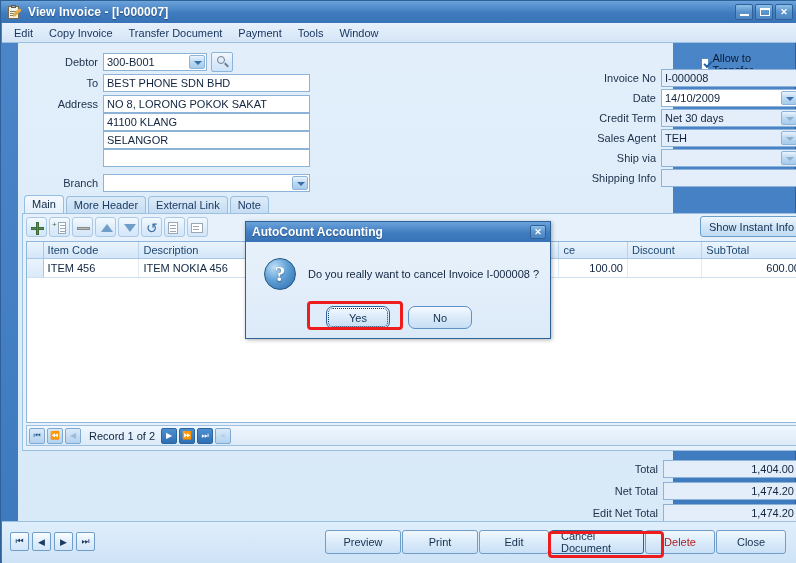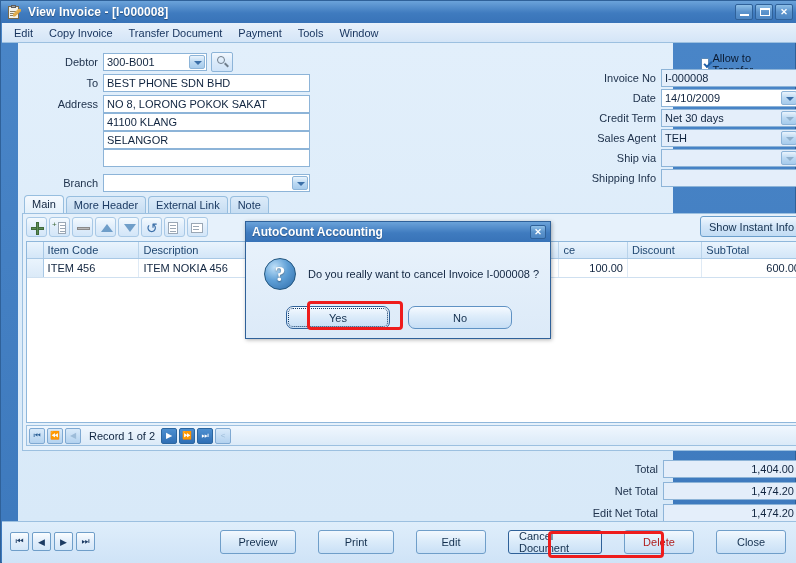--- a/index.html
+++ b/index.html
@@ -274,21 +274,21 @@
     background: radial-gradient(circle at 32% 28%, #bfe0f8 0%, #5e9fd6 45%, #2d6aa8 100%);
     border:1px solid #22567f;
     color:#fff; font-size:22px; font-weight:bold;
     display:flex; align-items:center; justify-content:center;
     text-shadow: 0 1px 2px rgba(0,0,0,.4);
     font-family: "Liberation Serif", serif;
   }
   #dlg-msg { font-size:11px; color:#10243f; }
   #dlg-btns { position:absolute; left:0; top:84px; width:306px; display:flex; justify-content:center; gap:18px; }
   .dlgbtn {
-    width:104px; height:23px;
+    width:64px; height:23px;
     background: linear-gradient(180deg,#f5faff 0%, #ddecfa 45%, #c6def5 100%);
     border:1px solid #5f92c4; border-radius:7px;
     font-size:11px; color:#14304f;
     display:flex; align-items:center; justify-content:center;
   }
   .dlgbtn.focus { border:1px solid #2f6199; outline:1px dotted #123a66; outline-offset:-3px; }
 
   
   .ring {
     position:absolute; border:3px solid #ee1c1c; border-radius:4px;
@@ -302,21 +302,21 @@
 
   <div id="titlebar">
     <div id="title-icon">
       <div class="sheet"></div>
         <div class="l1"></div>
         <div class="l2"></div>
         <div class="l3"></div>
       <div class="clip"></div>
         <div class="pen"></div>
     </div>
-    <div id="title-text">View Invoice - [I-000008]</div>
+    <div id="title-text">View Invoice - [I-000007]</div>
     <div id="win-btns">
       <div class="wbtn">
           <div class="min"></div>
         </div>
       <div class="wbtn">
           <div class="max"></div>
         </div>
       <div class="wbtn close">
           <i>✕</i>
         </div>
@@ -511,21 +511,21 @@
   </div>
 
   <div id="bottombar">
     <div style="position:absolute;left:8px;top:10px;display:flex;gap:3px;">
       <div class="recbtn">⏮</div>
       <div class="recbtn">◀</div>
       <div class="recbtn">▶</div>
       <div class="recbtn">⏭</div>
     </div>
 
-    <div style="position:absolute;right:10px;top:8px;display:flex;gap:22px;">
+    <div style="position:absolute;right:10px;top:8px;display:flex;gap:1px;">
       <div class="btn" style="width:76px;">Preview</div>
       <div class="btn" style="width:76px;">Print</div>
       <div class="btn" style="width:58px;">Edit</div>
       <div class="btn" style="width:94px;border-color:#2f6199;">Cancel Document</div>
       <div class="btn red" style="width:56px;">Delete</div>
       <div class="btn" style="width:64px;">Close</div>
     </div>
   </div>
 
   <div id="dlg">

